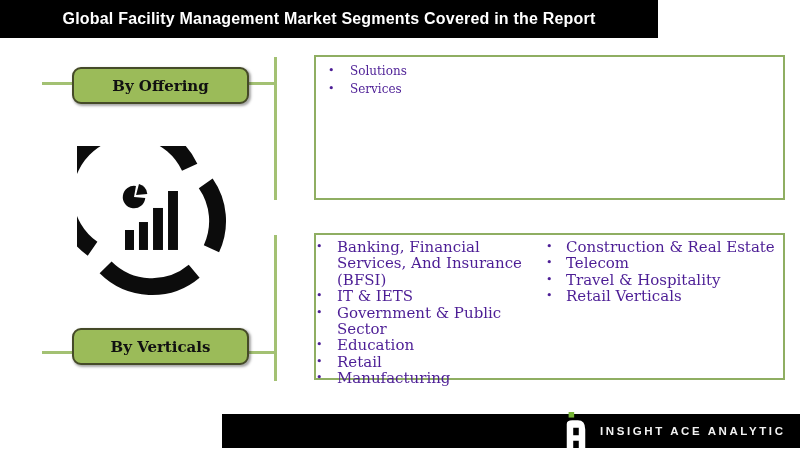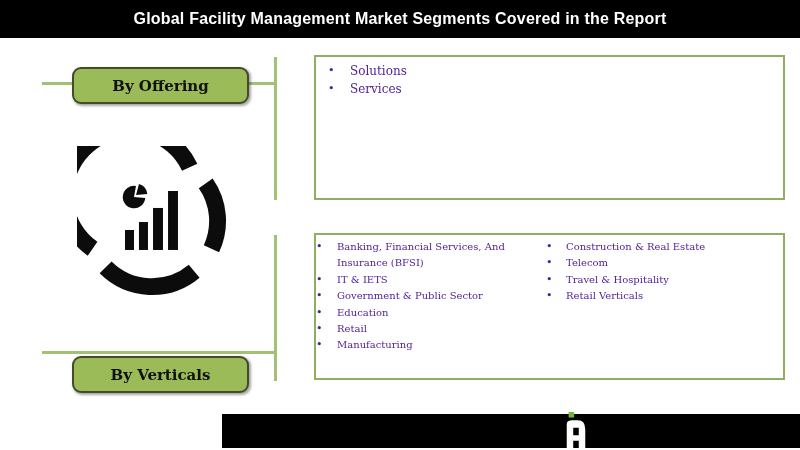--- a/index.html
+++ b/index.html
@@ -1,52 +1,52 @@
 <!DOCTYPE html>
 <html><head>
 <meta charset="utf-8">
 <style>
   html,body{margin:0;padding:0;background:#e8e8e8;}
   #canvas{position:relative;width:800px;height:450px;background:#ffffff;overflow:hidden;
           font-family:"Liberation Sans",sans-serif;}
 
   
-  .header{position:absolute;left:0;top:0;width:800px;height:38px;background:#000000;
+  .header{position:absolute;left:0;top:0;width:658px;height:38px;background:#000000;
           display:flex;align-items:center;justify-content:center;}
   .header span{color:#ffffff;font-size:16px;font-weight:bold;letter-spacing:.2px;}
 
   
   .hline{position:absolute;height:3px;background:#a3c173;}
   .vline{position:absolute;width:3px;background:#a3c173;}
 
   
   .seg-btn{position:absolute;left:72px;width:173px;height:33px;background:#9bbb59;
            border:2px solid #454a28;border-radius:9px;display:flex;align-items:center;
            justify-content:center;box-shadow:1.5px 1.5px 2.5px rgba(0,0,0,.35);z-index:2;}
   .seg-btn span{font-family:"DejaVu Serif",serif;font-weight:bold;font-size:15px;color:#111;}
   #btn-offering{top:67px;}
-  #btn-verticals{top:356px;justify-content:center;}
+  #btn-verticals{top:328px;justify-content:center;}
 
   
   .box{position:absolute;left:314px;width:467px;background:#ffffff;border:2px solid #8fae62;}
   #box-offering{top:55px;height:141px;}
   #box-verticals{top:233px;height:143px;}
 
   ul.blist{list-style:none;margin:0;padding:0;font-family:"DejaVu Serif",serif;
            font-size:12px;color:#4c1d95;}
   ul.blist li{position:relative;line-height:18px;}
   ul.blist li::before{content:"•";position:absolute;left:0;top:0;font-size:11px;}
 
   #box-offering ul.blist{padding:5px 0 0 12px;}
   #box-offering li{padding-left:22px;}
 
   .cols{display:flex;padding-top:4px;}
   .col1{width:230px;margin-left:6px;}
   .col2{flex:1;margin-left:7px;}
-  #box-verticals ul.blist li{line-height:16.4px;font-size:10px;}
+  #box-verticals ul.blist li{line-height:16.4px;font-size:15px;}
   .col1 li{padding-left:21px;}
   .col2 li{padding-left:20px;}
 
   
   .market-icon{position:absolute;left:77px;top:146px;width:150px;height:150px;}
 
   
   .footer-black{position:absolute;left:222px;top:414px;width:578px;height:34px;background:#000000;}
   .footer-green{position:absolute;left:0;top:414px;width:222px;height:34px;background:#76b535;
                 display:flex;align-items:center;}
@@ -122,14 +122,17 @@
       <path d="M 60.8 54.4 L 63.9 42.8 A 12 12 0 0 1 72.8 53.4 Z" transform="translate(2.2,-2.2)"></path>
     </g>
   </svg>
 
   <div class="footer-black"></div>
   <svg class="brand-logo" viewBox="0 0 24 40">
     <rect x="4" y="0" width="6" height="6" fill="#76b535"></rect>
     <path fill="#ffffff" fill-rule="evenodd" d="M2,40 L2,13 Q2,9 8,9 L14,9 Q22,9 22,19 L22,40 L15,40 L15,31 L9,31 L9,40 Z
              M9,17 L15,17 L15,25 L9,25 Z"></path>
   </svg>
+  <div class="brand">
+    <span>INSIGHT ACE ANALYTIC</span>
+  </div>
 
 </div>
 
 </body></html>

